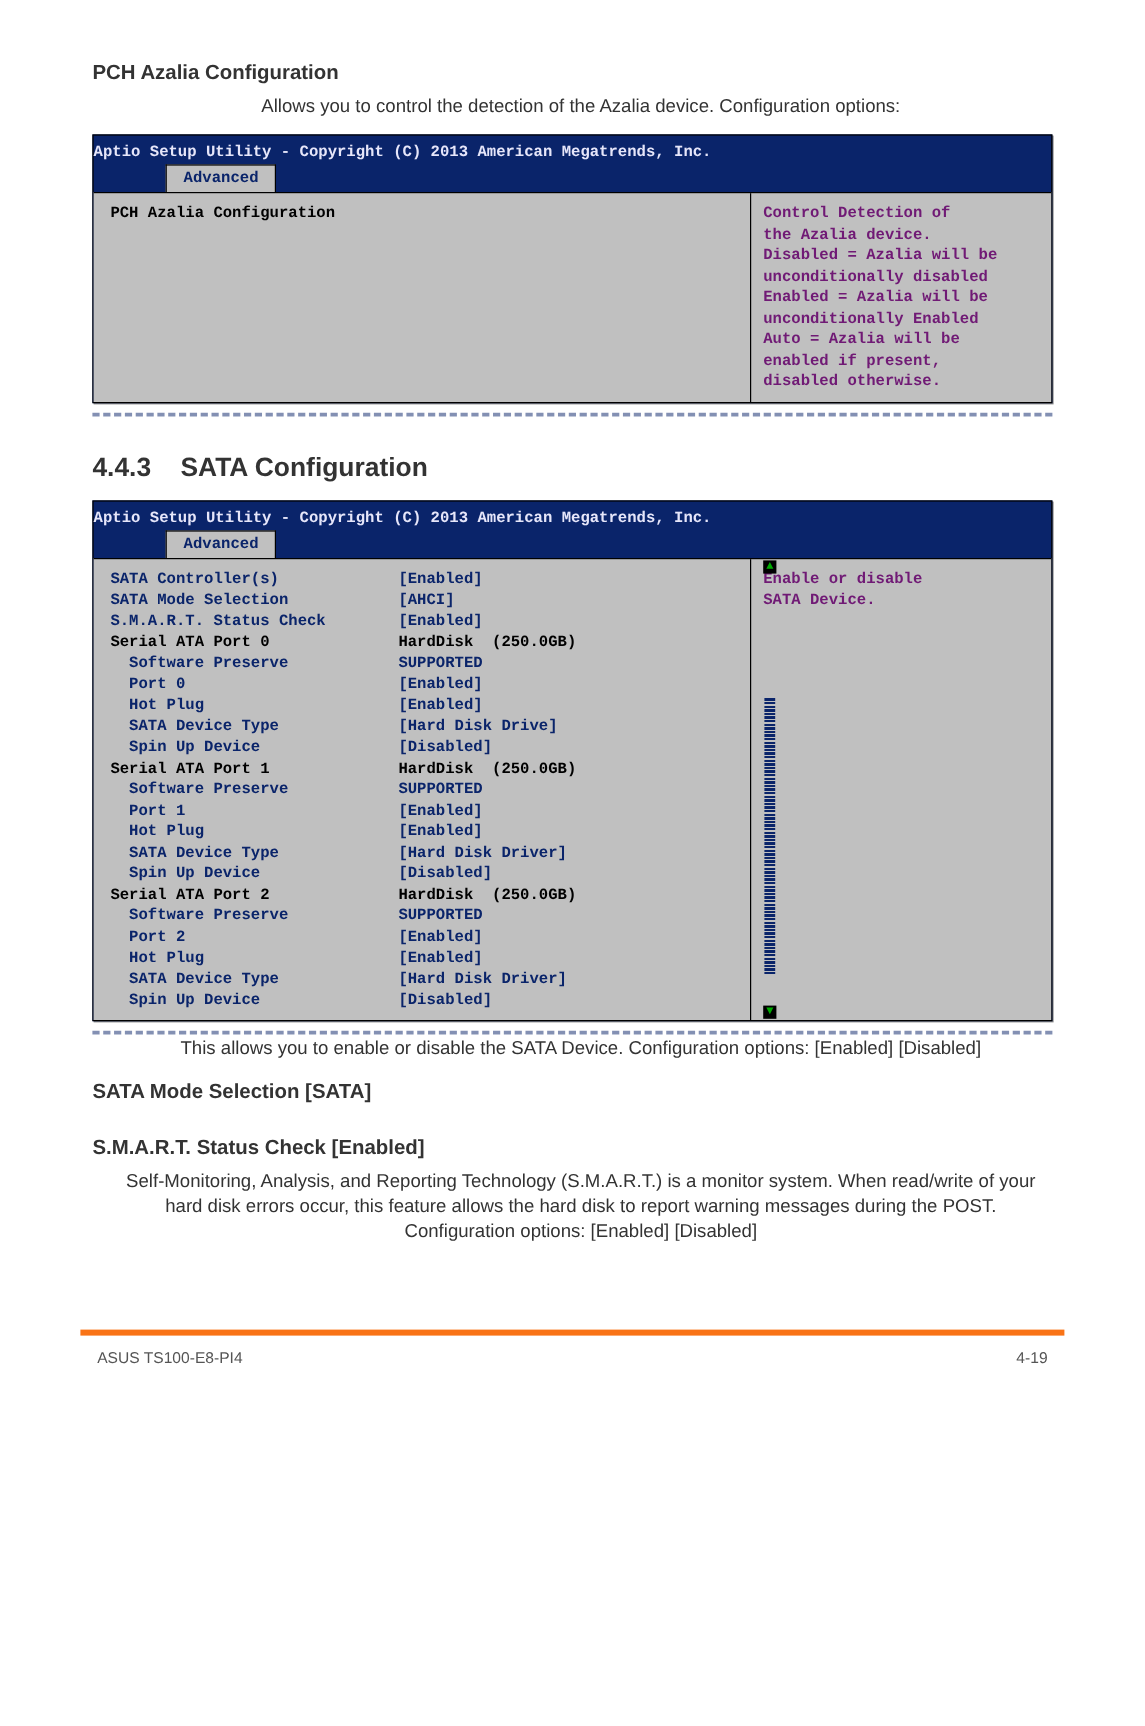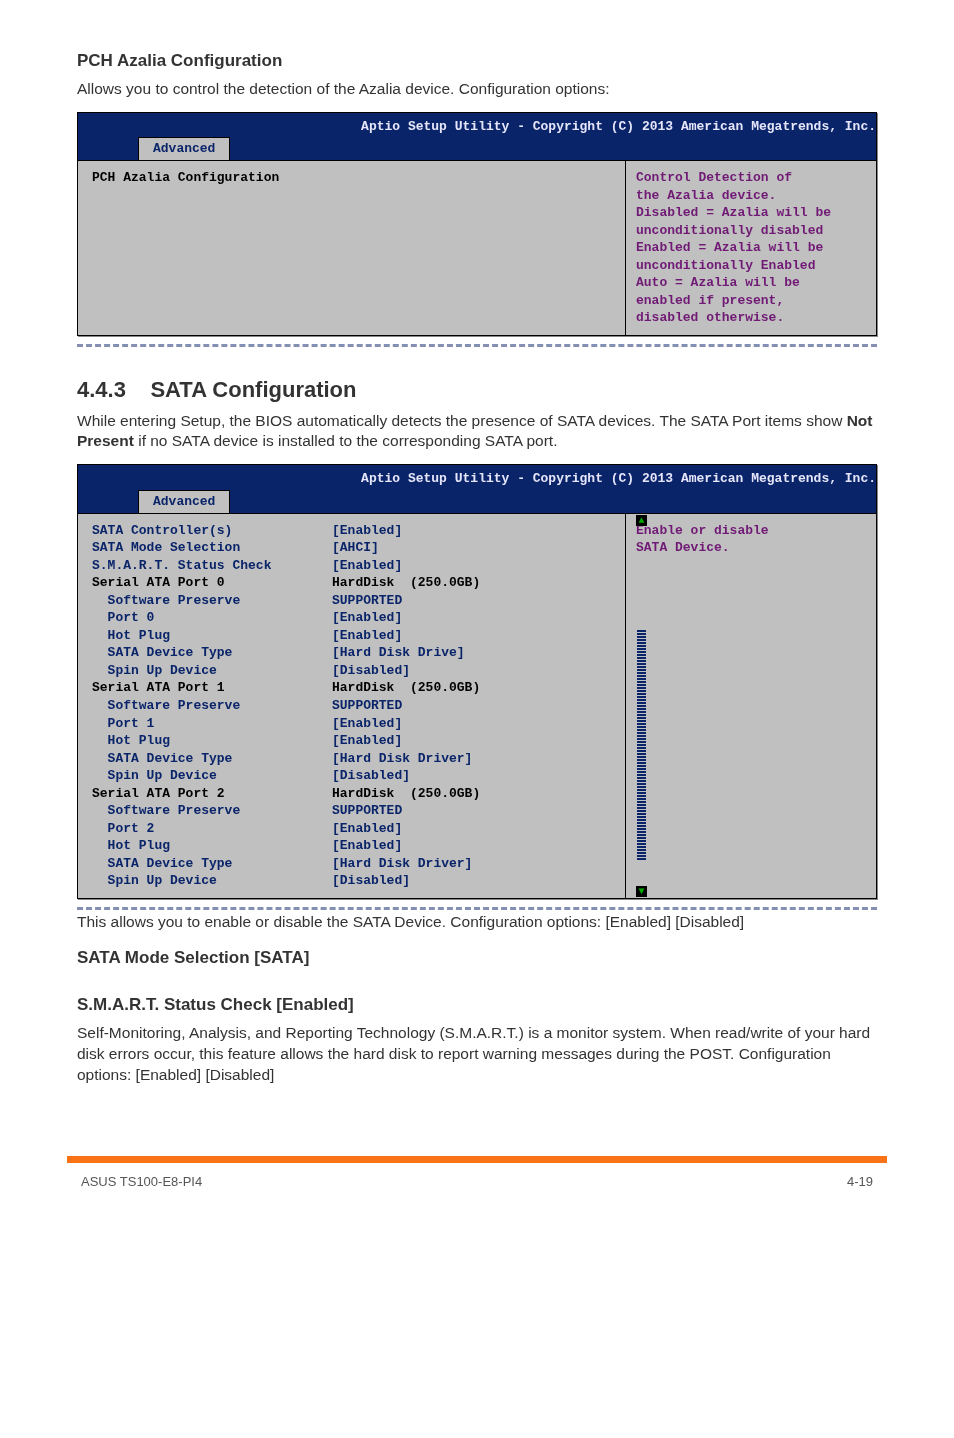--- a/index.html
+++ b/index.html
@@ -20,35 +20,35 @@
   h3.sub {
     font-size: 17px;
     font-weight: bold;
     margin: 0 0 6px 0;
   }
   h2.sect {
     font-size: 22px;
     font-weight: bold;
     margin: 28px 0 6px 0;
   }
-  p { margin: 2px 0 10px 0; }
+  p { margin: 2px 0 10px 14px; text-align: center; }
   .bios {
     font-family: "Courier New", monospace;
     font-size: 13px;
     font-weight: bold;
     background: #0a246a;
     color: #cfd4ff;
     border: 1px solid #000;
     margin: 12px 0 8px 0;
     position: relative;
     box-shadow: 1px 1px 0 #888;
   }
   .bios-header {
     color: #e6e6fa;
-    text-align: right;
+    text-align: left;
     padding: 5px 0 0 0;
   }
   .tabrow {
     display: flex;
     padding: 2px 0 0 60px;
   }
   .tab {
     background: #c0c0c0;
     color: #0a246a;
     padding: 2px 14px;
@@ -98,21 +98,21 @@
   .bios2 .scrollmark { display:block; right:230px; top:30%; bottom:10%; }
   .bios2 .bios-body { position: relative; }
   .arrowup, .arrowdown {
     position:absolute; right:229px; width:11px; height:11px; font-size:10px;
     color:#00aa00; background:#000; text-align:center; line-height:11px;
   }
   .arrowup { top:1px; }
   .arrowdown { bottom:1px; }
   .footer {
     display:flex; justify-content:space-between;
-    border-top:7px solid #f97316;
+    border-top:5px solid #f97316;
     margin-top:70px; padding:10px 14px 30px 14px;
     font-size:13px; color:#555;
   }
 </style>
 </head>
 <body>
 
 <div class="page">
   <div class="content">
     <h3 class="sub">PCH Azalia Configuration</h3>
@@ -133,21 +133,20 @@
 Enabled = Azalia will be
 unconditionally Enabled
 Auto = Azalia will be
 enabled if present,
 disabled otherwise.</div>
       </div>
     </div>
     <hr class="divider">
 
     <h2 class="sect"><span>4.4.3</span>&nbsp;&nbsp;&nbsp;&nbsp;<span>SATA Configuration</span></h2>
-    <p><span>While entering Setup, the BIOS automatically detects the presence of SATA devices. The SATA Port items show </span><b>Not Present</b><span> if no SATA device is installed to the corresponding SATA port.</span></p>
 
     <div class="bios bios2">
       <div class="bios-header">Aptio Setup Utility - Copyright (C) 2013 American Megatrends, Inc.</div>
       <div class="tabrow">
           <div class="tab">Advanced</div>
         </div>
       <div class="bios-body">
         <div class="bios-left" id="bios2-left"><div class="row"><span class="label" style="color:#0a246a">SATA&nbsp;Controller(s)</span><span class="value" style="color:#0a246a">[Enabled]</span></div><div class="row"><span class="label" style="color:#0a246a">SATA&nbsp;Mode&nbsp;Selection</span><span class="value" style="color:#0a246a">[AHCI]</span></div><div class="row"><span class="label" style="color:#0a246a">S.M.A.R.T.&nbsp;Status&nbsp;Check</span><span class="value" style="color:#0a246a">[Enabled]</span></div><div class="row"><span class="label" style="color:#0a246a"></span><span class="value" style="color:#0a246a"></span></div><div class="row"><span class="label" style="color:#000">Serial&nbsp;ATA&nbsp;Port&nbsp;0</span><span class="value" style="color:#000">HardDisk  (250.0GB)</span></div><div class="row"><span class="label" style="color:#0a246a">&nbsp;&nbsp;Software&nbsp;Preserve</span><span class="value" style="color:#0a246a">SUPPORTED</span></div><div class="row"><span class="label" style="color:#0a246a">&nbsp;&nbsp;Port&nbsp;0</span><span class="value" style="color:#0a246a">[Enabled]</span></div><div class="row"><span class="label" style="color:#0a246a">&nbsp;&nbsp;Hot&nbsp;Plug</span><span class="value" style="color:#0a246a">[Enabled]</span></div><div class="row"><span class="label" style="color:#0a246a">&nbsp;&nbsp;SATA&nbsp;Device&nbsp;Type</span><span class="value" style="color:#0a246a">[Hard Disk Drive]</span></div><div class="row"><span class="label" style="color:#0a246a">&nbsp;&nbsp;Spin&nbsp;Up&nbsp;Device</span><span class="value" style="color:#0a246a">[Disabled]</span></div><div class="row"><span class="label" style="color:#000">Serial&nbsp;ATA&nbsp;Port&nbsp;1</span><span class="value" style="color:#000">HardDisk  (250.0GB)</span></div><div class="row"><span class="label" style="color:#0a246a">&nbsp;&nbsp;Software&nbsp;Preserve</span><span class="value" style="color:#0a246a">SUPPORTED</span></div><div class="row"><span class="label" style="color:#0a246a">&nbsp;&nbsp;Port&nbsp;1</span><span class="value" style="color:#0a246a">[Enabled]</span></div><div class="row"><span class="label" style="color:#0a246a">&nbsp;&nbsp;Hot&nbsp;Plug</span><span class="value" style="color:#0a246a">[Enabled]</span></div><div class="row"><span class="label" style="color:#0a246a">&nbsp;&nbsp;SATA&nbsp;Device&nbsp;Type</span><span class="value" style="color:#0a246a">[Hard Disk Driver]</span></div><div class="row"><span class="label" style="color:#0a246a">&nbsp;&nbsp;Spin&nbsp;Up&nbsp;Device</span><span class="value" style="color:#0a246a">[Disabled]</span></div><div class="row"><span class="label" style="color:#000">Serial&nbsp;ATA&nbsp;Port&nbsp;2</span><span class="value" style="color:#000">HardDisk  (250.0GB)</span></div><div class="row"><span class="label" style="color:#0a246a">&nbsp;&nbsp;Software&nbsp;Preserve</span><span class="value" style="color:#0a246a">SUPPORTED</span></div><div class="row"><span class="label" style="color:#0a246a">&nbsp;&nbsp;Port&nbsp;2</span><span class="value" style="color:#0a246a">[Enabled]</span></div><div class="row"><span class="label" style="color:#0a246a">&nbsp;&nbsp;Hot&nbsp;Plug</span><span class="value" style="color:#0a246a">[Enabled]</span></div><div class="row"><span class="label" style="color:#0a246a">&nbsp;&nbsp;SATA&nbsp;Device&nbsp;Type</span><span class="value" style="color:#0a246a">[Hard Disk Driver]</span></div><div class="row"><span class="label" style="color:#0a246a">&nbsp;&nbsp;Spin&nbsp;Up&nbsp;Device</span><span class="value" style="color:#0a246a">[Disabled]</span></div></div>
         <div class="bios-right">Enable or disable
 SATA Device.</div>

